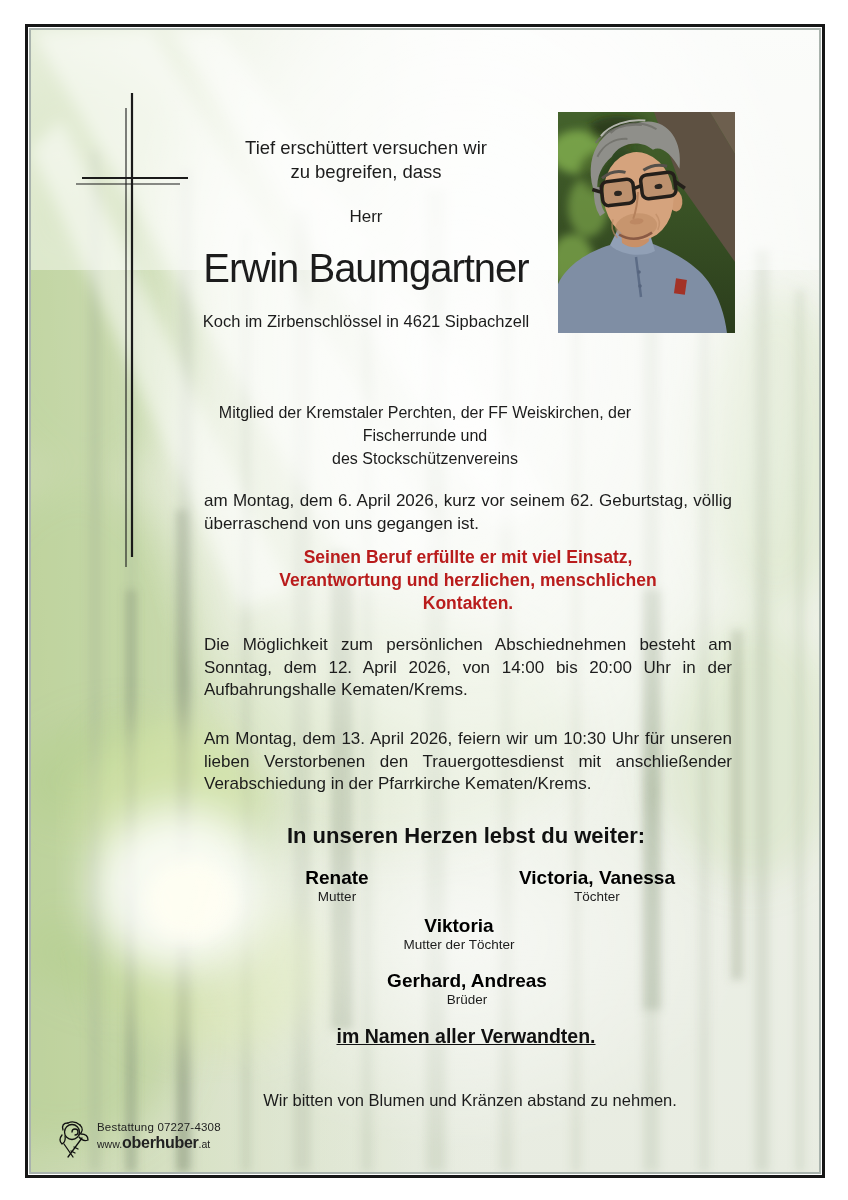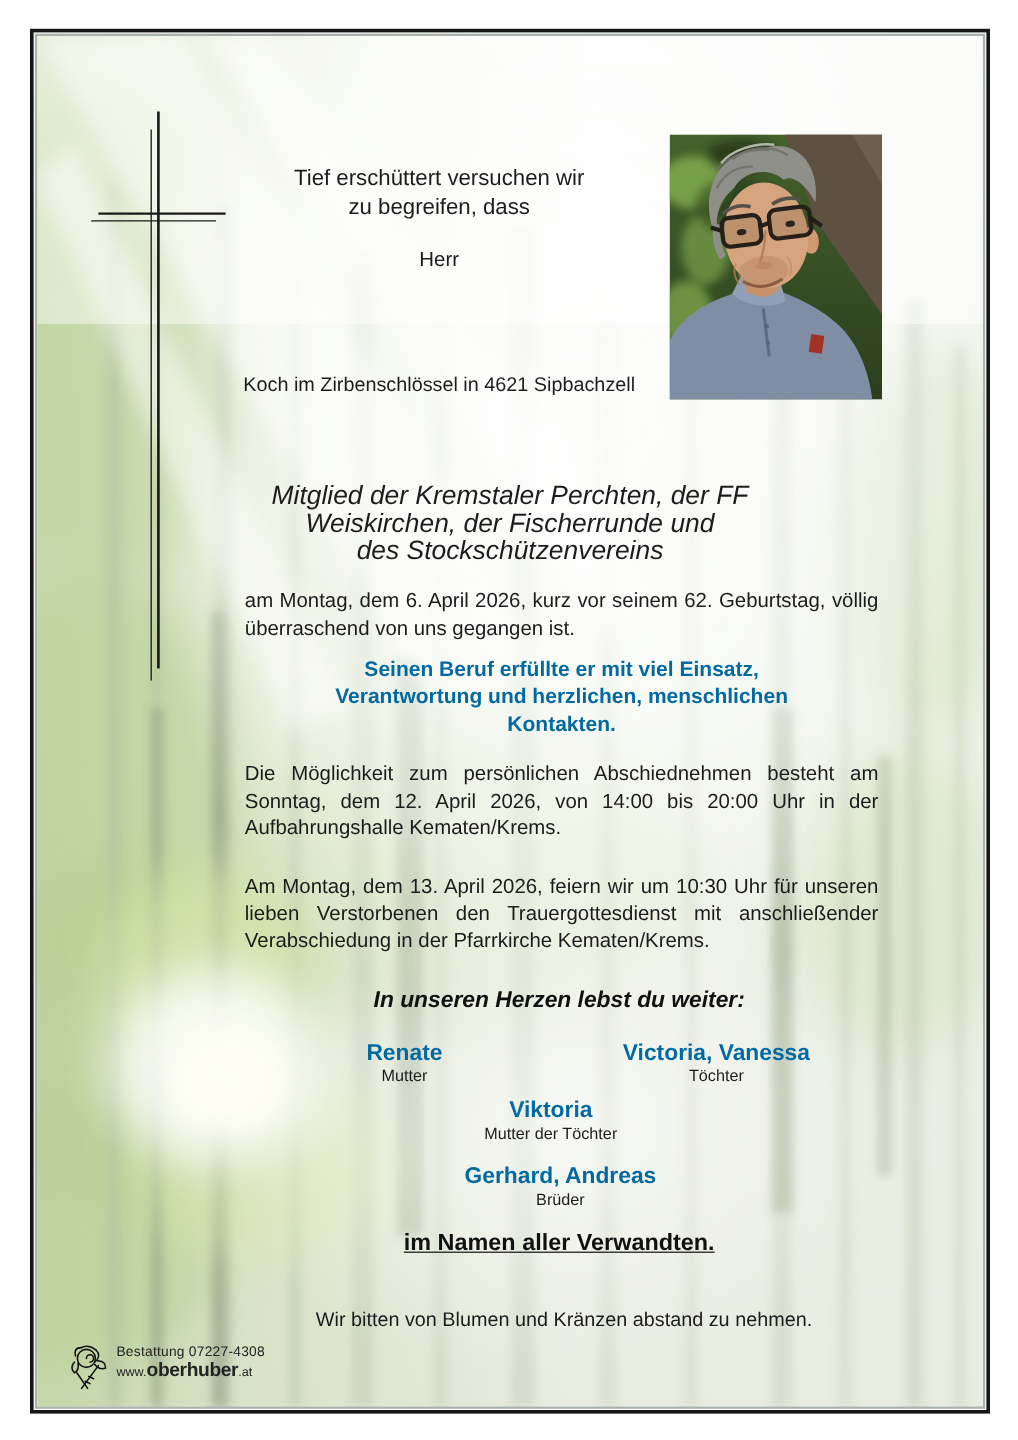--- a/index.html
+++ b/index.html
@@ -13,28 +13,28 @@
   
   .abs{position:absolute;z-index:3;}
   .cx{transform:translateX(-50%);text-align:center;margin-top:20px;}
   .pre{white-space:pre-line;}
   .nowrap{white-space:nowrap;}
   .jus{text-align:justify;}
   .t-intro{left:366px;top:116px;font-size:18.5px;line-height:24px;}
   .t-herr{left:366px;top:187px;font-size:17px;}
   .t-name{left:366px;top:226px;font-size:40px;letter-spacing:-1px;font-weight:500;}
   .t-prof{left:366px;top:292px;font-size:16.5px;}
-  .t-member{left:425px;top:381px;font-size:22px;line-height:23px;font-style:italic;}
+  .t-member{left:425px;top:381px;font-size:16px;line-height:23px;}
   .t-para{left:204px;width:528px;font-size:17px;line-height:22.5px;margin-top:36px;}
   .t-para1{top:454px;}
   .t-para2{top:598px;}
   .t-para3{top:692px;}
-  .t-tribute{left:468px;top:526px;font-size:17.5px;line-height:23px;font-weight:700;color:#0369a1;}
-  .t-remember{left:466px;top:803px;font-size:19px;font-weight:700;color:#111;font-style:italic;}
-  .mourner .m-names{font-size:19px;font-weight:700;line-height:21px;color:#0369a1;}
+  .t-tribute{left:468px;top:526px;font-size:17.5px;line-height:23px;font-weight:700;color:#b91c1c;}
+  .t-remember{left:466px;top:803px;font-size:22px;font-weight:700;color:#111;}
+  .mourner .m-names{font-size:19px;font-weight:700;line-height:21px;color:#000000;}
   .mourner .m-rel{font-size:13.5px;line-height:16px;margin-top:1px;}
   .m1{left:337px;top:847px;}
   .m2{left:597px;top:847px;}
   .m3{left:459px;top:895px;}
   .m4{left:467px;top:950px;}
   .t-closing{left:466px;top:1005px;font-size:19.5px;font-weight:700;color:#111;text-decoration:underline;}
   .t-flowers{left:470px;top:1071px;font-size:16.5px;}
   .footer-logo{left:58px;top:1121px;display:flex;align-items:flex-start;z-index:3;}
   .fl-text{margin-left:5px;}
   .fl-line1{font-size:11.5px;line-height:13px;letter-spacing:.2px;color:#222;}
@@ -204,20 +204,21 @@
       <ellipse cx="75" cy="109" rx="7" ry="3" fill="#b5815c" opacity="0.6"></ellipse>
       <path d="M56,120 Q71,131 89,122" stroke="#8a5a44" stroke-width="2.5" fill="none"></path>
       <path d="M52,104 Q47,114 54,123" stroke="#bb8862" stroke-width="1.5" fill="none" opacity="0.7"></path>
       <path d="M95,104 Q100,112 95,120" stroke="#bb8862" stroke-width="1.5" fill="none" opacity="0.6"></path>
     </g>
   </svg>
 
   <div class="abs cx pre t-intro">Tief erschüttert versuchen wir
 zu begreifen, dass</div>
   <div class="abs cx t-herr">Herr</div>
+  <div class="abs cx nowrap t-name">Erwin Baumgartner</div>
   <div class="abs cx nowrap t-prof">Koch im Zirbenschlössel in 4621 Sipbachzell</div>
   <div class="abs cx pre t-member">Mitglied der Kremstaler Perchten, der FF Weiskirchen, der Fischerrunde und
 des Stockschützenvereins</div>
   <div class="abs jus t-para t-para1">am Montag, dem 6. April 2026, kurz vor seinem 62. Geburtstag, völlig überraschend von uns gegangen ist.</div>
   <div class="abs cx pre t-tribute">Seinen Beruf erfüllte er mit viel Einsatz,
 Verantwortung und herzlichen, menschlichen Kontakten.</div>
   <div class="abs jus t-para t-para2">Die Möglichkeit zum persönlichen Abschiednehmen besteht am Sonntag, dem 12. April 2026, von 14:00 bis 20:00 Uhr in der Aufbahrungshalle Kematen/Krems.</div>
   <div class="abs jus t-para t-para3">Am Montag, dem 13. April 2026, feiern wir um 10:30 Uhr für unseren lieben Verstorbenen den Trauergottesdienst mit anschließender Verabschiedung in der Pfarrkirche Kematen/Krems.</div>
   <div class="abs cx t-remember">In unseren Herzen lebst du weiter:</div>
 

